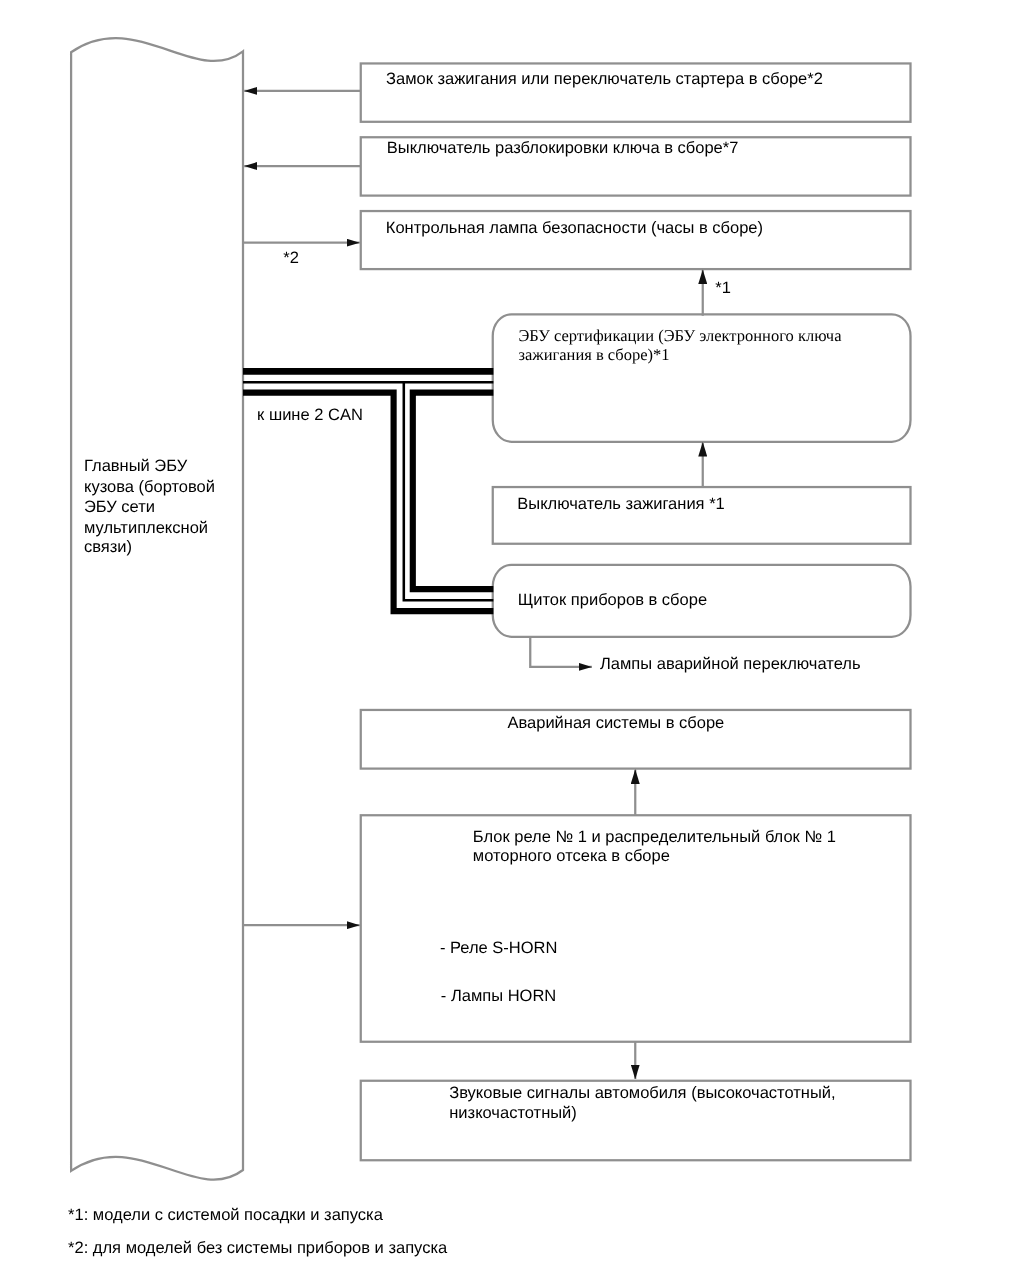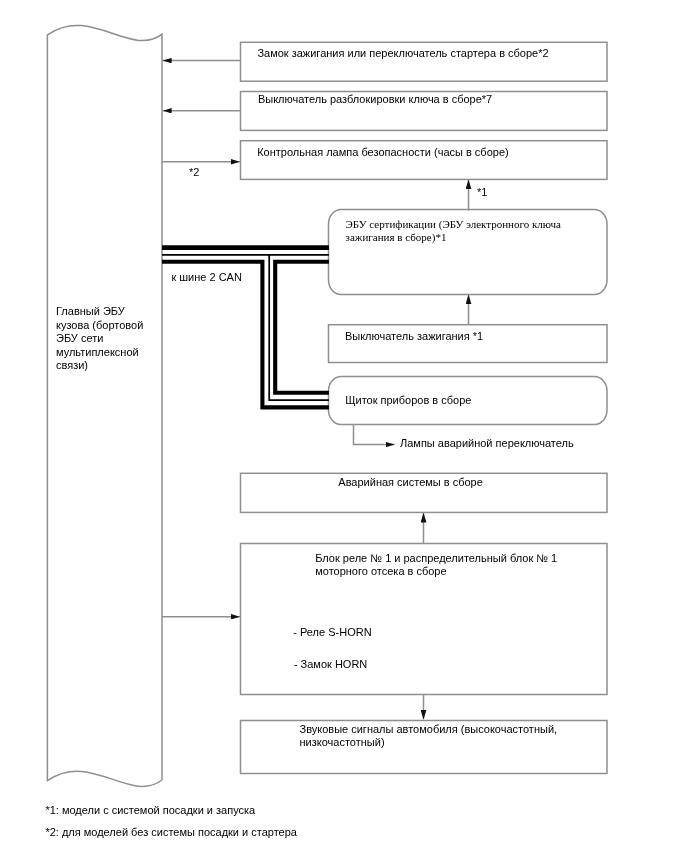--- a/index.html
+++ b/index.html
@@ -73,22 +73,22 @@
   <div class="txt" style="left:257.4px;top:47.1px;">Замок зажигания или переключатель стартера в сборе*2</div>
   <div class="txt" style="left:257.9px;top:93px;">Выключатель разблокировки ключа в сборе*7</div>
   <div class="txt" style="left:257.2px;top:145.6px;">Контрольная лампа безопасности (часы в сборе)</div>
   <div class="txt" style="left:345.6px;top:217.8px;line-height:13px;font-family:Liberation Serif, serif;">ЭБУ сертификации (ЭБУ электронного ключа<br>зажигания в сборе)*1</div>
   <div class="txt" style="left:344.9px;top:330px;">Выключатель зажигания *1</div>
   <div class="txt" style="left:345.2px;top:381.5px;margin-top:12px;">Щиток приборов в сборе</div>
   <div class="txt" style="left:400px;top:436.9px;">Лампы аварийной переключатель</div>
   <div class="txt" style="left:338.3px;top:475.6px;">Аварийная системы в сборе</div>
   <div class="txt" style="left:291.2px;top:551.8px;line-height:13.1px;margin-left:24px;">Блок реле № 1 и распределительный блок № 1<br>моторного отсека в сборе</div>
   <div class="txt" style="left:293.3px;top:625.7px;">- Реле S-HORN</div>
-  <div class="txt" style="left:293.9px;top:657.8px;">- Замок HORN</div>
+  <div class="txt" style="left:293.9px;top:657.8px;">- Лампы HORN</div>
   <div class="txt" style="left:299.5px;top:722.8px;line-height:13px;">Звуковые сигналы автомобиля (высокочастотный,<br>низкочастотный)</div>
 
   <div class="txt" style="left:188.9px;top:166.2px;">*2</div>
   <div class="txt" style="left:476.9px;top:186.2px;">*1</div>
 
   <div class="txt" style="left:45.4px;top:804.1px;">*1: модели с системой посадки и запуска</div>
-  <div class="txt" style="left:45.4px;top:825.8px;">*2: для моделей без системы посадки и стартера</div>
+  <div class="txt" style="left:45.4px;top:825.8px;">*2: для моделей без системы приборов и запуска</div>
 
 </div>
 
 </body></html>

